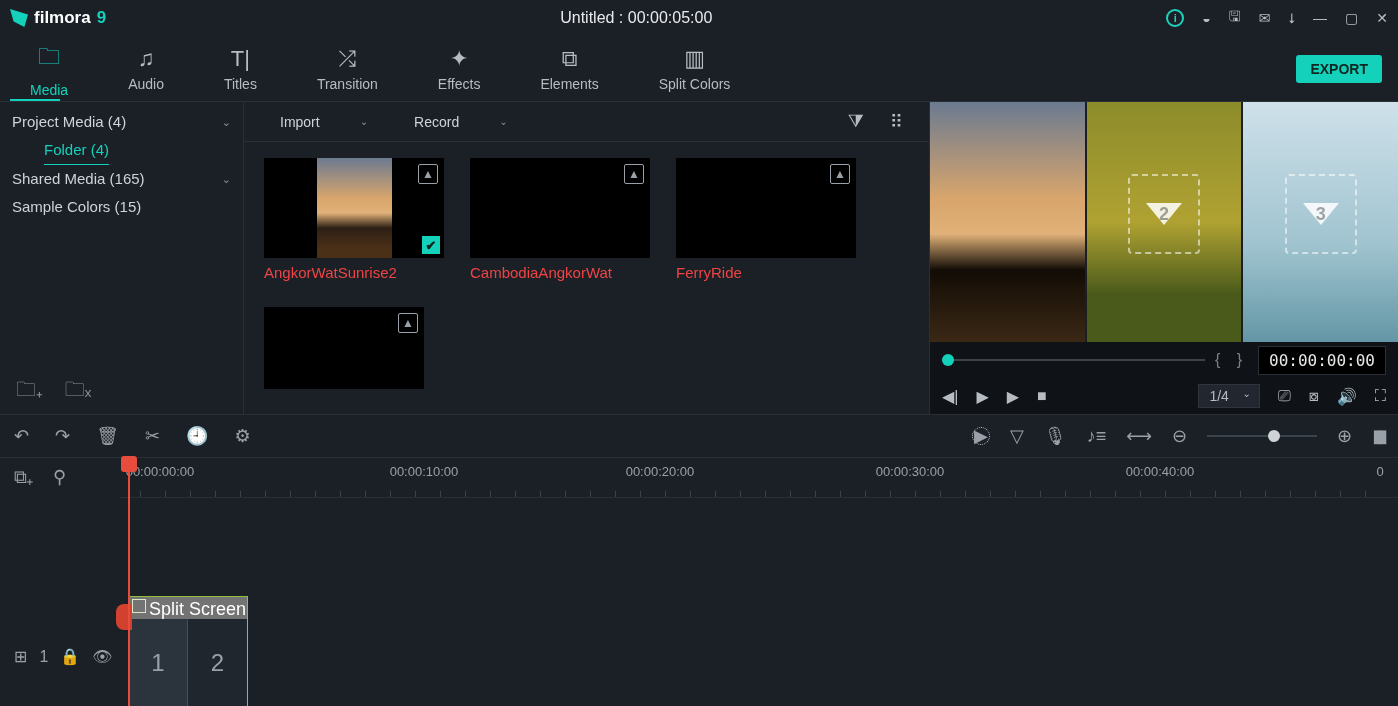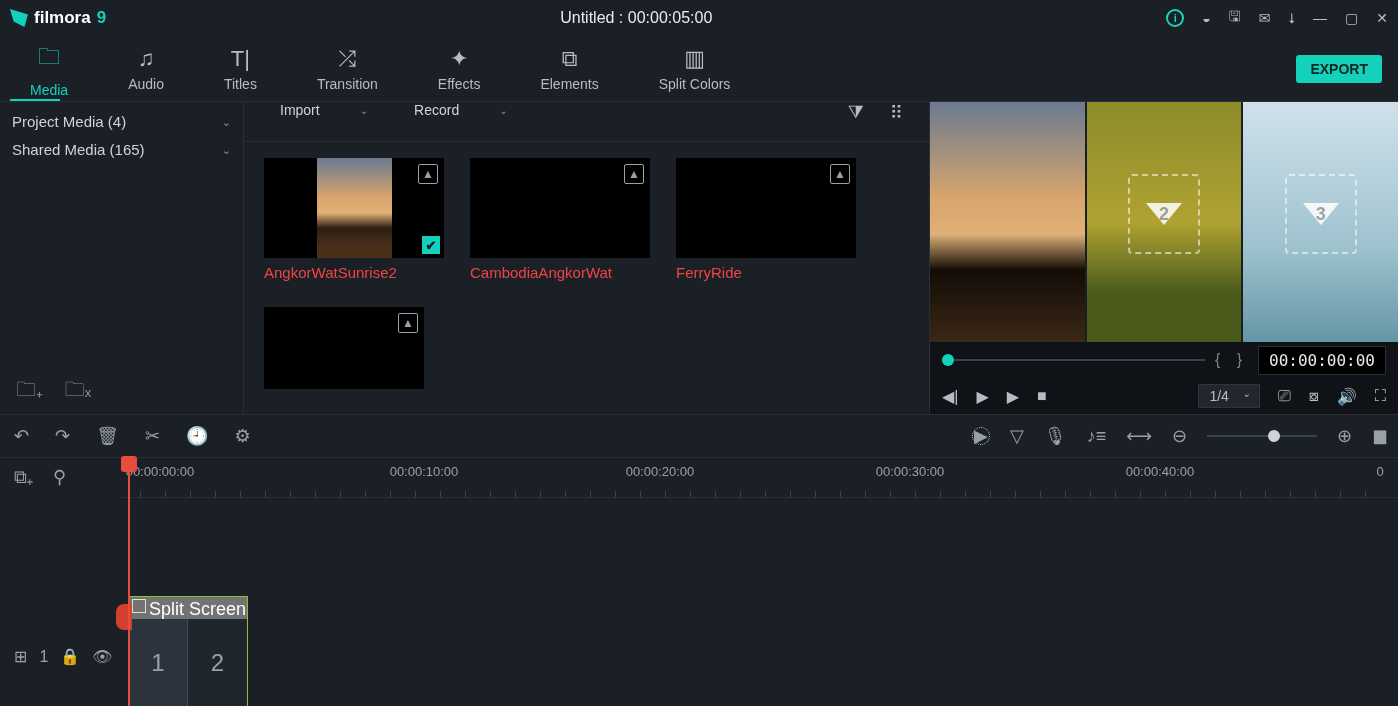--- a/index.html
+++ b/index.html
@@ -26,21 +26,21 @@
 .sidebar { width:244px; background:#1b2027; border-right:1px solid #2a2f36; display:flex; flex-direction:column; }
 .tree { flex:1; padding:6px 12px; line-height:28px; font-size:15px; color:#cfd3d8; }
 .tree .row { display:flex; justify-content:space-between; align-items:center; cursor:pointer; }
 .tree .row .chev { color:#8c9199; font-size:11px; }
 .tree .indent { padding-left:32px; }
 .tree .sel { color:#14d1bb; }
 .tree .sel .text { border-bottom:1px solid #14d1bb; display:inline-block; }
 .sidebar-footer { height:44px; display:flex; align-items:center; gap:22px; padding:0 16px; color:#8c9199; font-size:20px; }
 
 .medialib { flex:1; background:#1b2027; display:flex; flex-direction:column; border-right:1px solid #2a2f36; }
-.libbar { height:40px; display:flex; align-items:flex-start; padding:0 18px; gap:10px; border-bottom:1px solid #2a2f36; position:relative; }
+.libbar { height:40px; display:flex; align-items:center; padding:0 18px; gap:10px; border-bottom:1px solid #2a2f36; position:relative; }
 .dropdown { display:flex; align-items:center; gap:40px; color:#cfd3d8; cursor:pointer; padding:0 18px; }
 .dropdown .chev { font-size:10px; color:#8c9199; }
 .libbar .spacer { flex:1; }
 .libbar .tool { color:#b7bcc3; font-size:18px; cursor:pointer; padding:0 8px; }
 .searchbox { background:#22272f; border-radius:3px; width:150px; height:28px; display:flex; align-items:center; padding:0 8px; color:#7b8088; }
 .searchbox input { background:transparent; border:none; outline:none; color:#cfd3d8; width:100%; font-size:14px; }
 .arrow-annot { position:absolute; left:780px; top:38px; color:#ef3b3b; display:flex; align-items:center; }
 .arrow-annot .shaft { width:120px; height:6px; background:#ef3b3b; }
 .arrow-annot .head { width:0; height:0; border-top:10px solid transparent; border-bottom:10px solid transparent; border-left:16px solid #ef3b3b; }
 .thumbs { flex:1; padding:16px 20px; display:flex; flex-wrap:wrap; gap:26px; align-content:flex-start; overflow:hidden; }
@@ -157,23 +157,29 @@
 </div>
 
 <div class="workarea">
 
   <div class="sidebar">
     <div class="tree">
       <div class="row">
           <span>Project Media (4)</span>
           <span class="chev">⌄</span>
         </div>
+      <div class="row indent sel">
+          <span class="text">Folder (4)</span>
+        </div>
       <div class="row">
           <span>Shared Media (165)</span>
           <span class="chev">⌄</span>
+        </div>
+      <div class="row">
+          <span>Sample Colors (15)</span>
         </div>
     </div>
     <div class="sidebar-footer">
       <span>🗀₊</span>
       <span>🗀ₓ</span>
     </div>
   </div>
 
   <div class="medialib">
     <div class="libbar">

